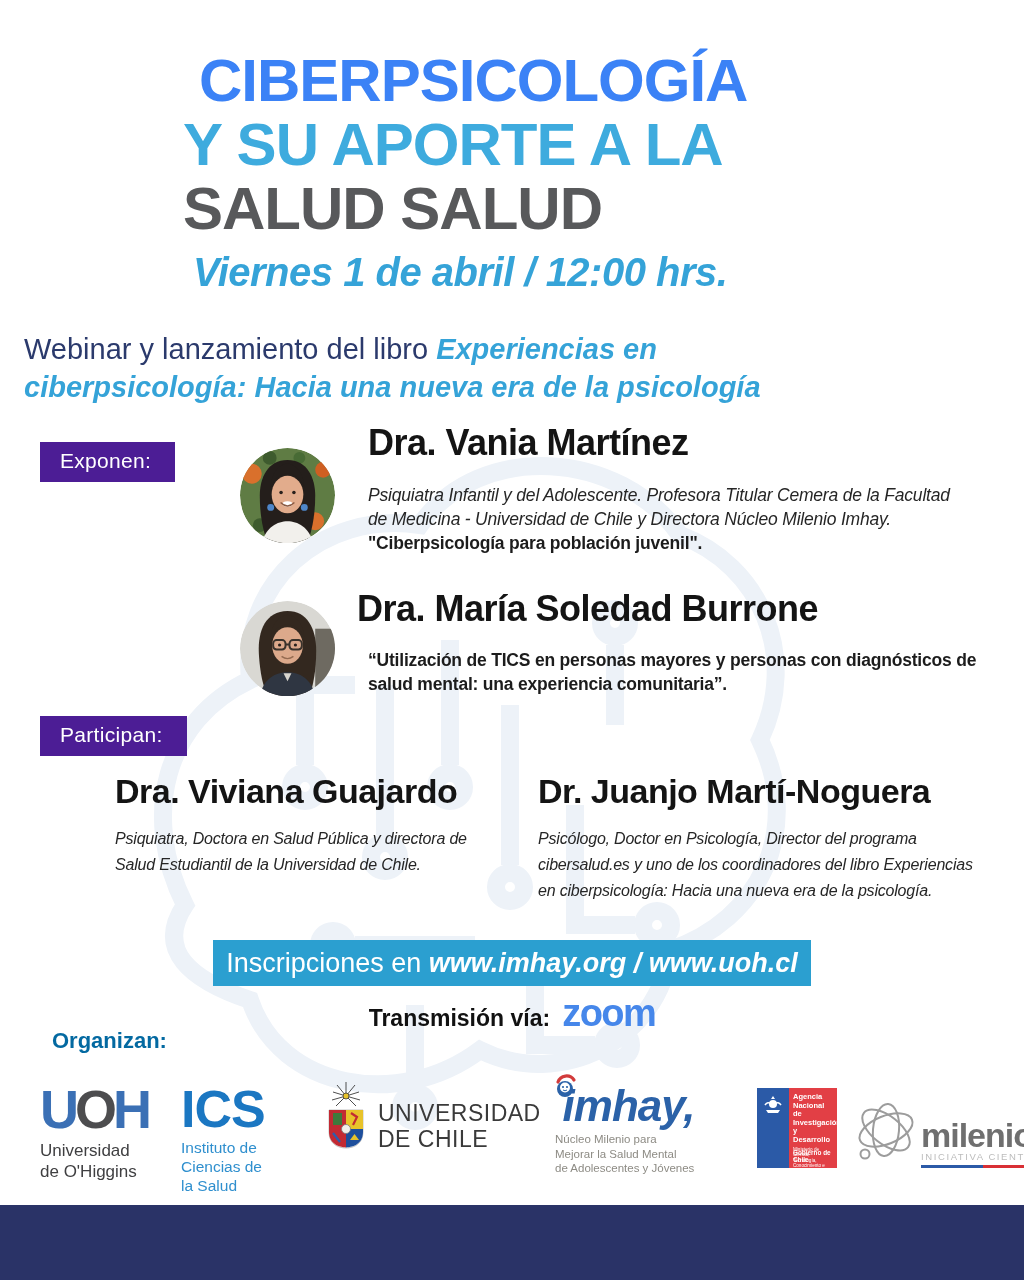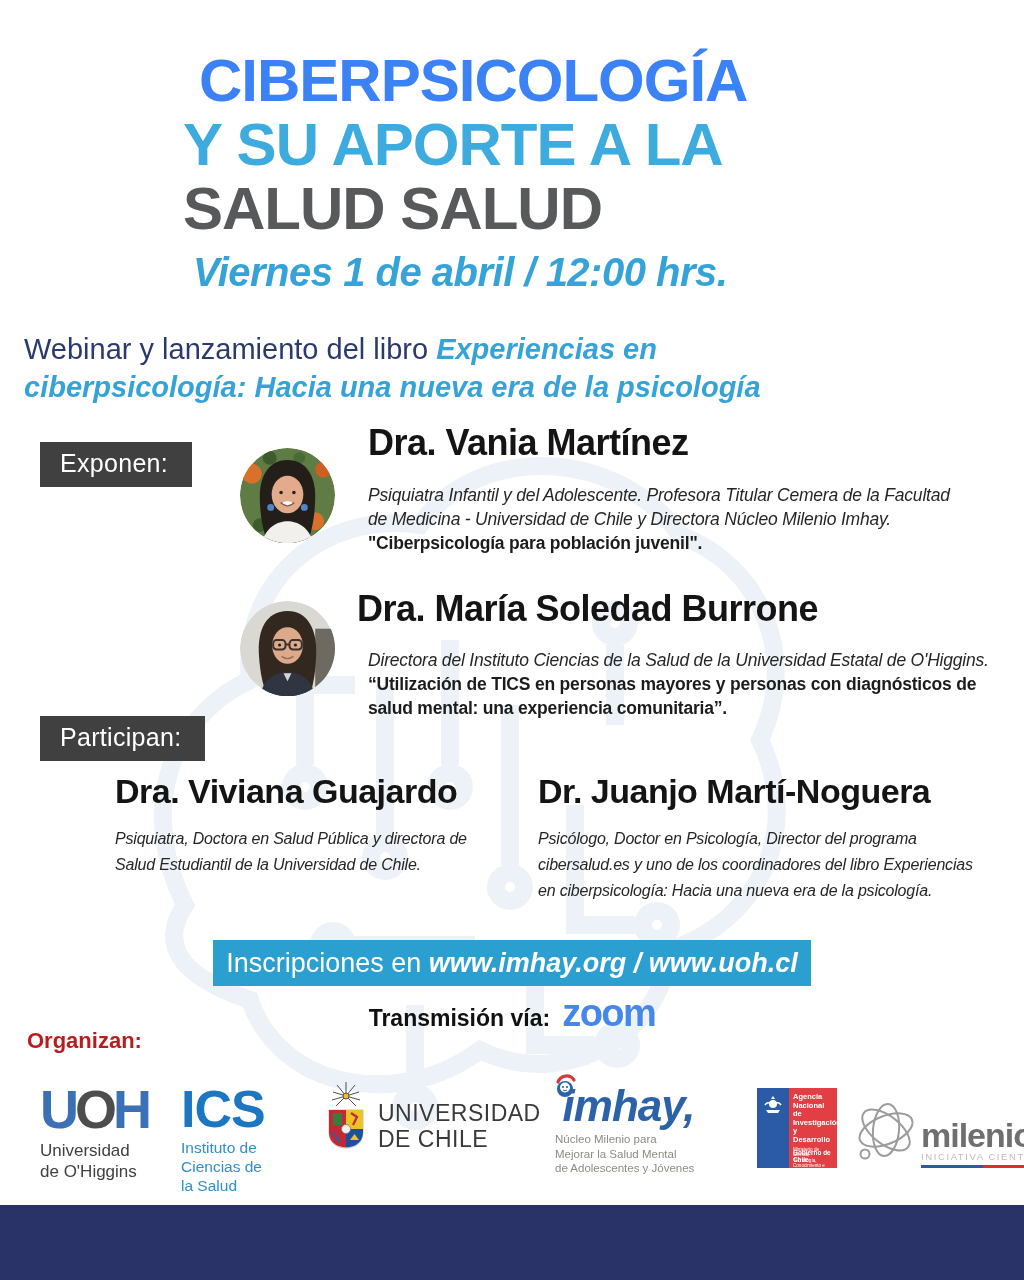--- a/index.html
+++ b/index.html
@@ -18,21 +18,21 @@
   .t-navy{ color:#3b82f6;margin-left:16px; }
   .t-blue{ color:#3EABDE; }
   .t-gray{ color:#58595B; }
 
   .datetime{ left:193px; top:250px; font-size:40px; font-weight:700; font-style:italic; color:#35A3D8; letter-spacing:-0.5px; white-space:nowrap; }
 
   .webinar{ left:24px; top:322px; width:812px; font-size:29px; line-height:38px; color:#2B3A6C;margin-top:8px; }
   .webinar .book{ color:#35A3D8; font-weight:700; font-style:italic; }
 
   .badge{
-    background:#404040; color:#ffffff; font-size:25px; padding:7px 24px 9px 20px;
+    background:#4c1d95; color:#ffffff; font-size:21px; padding:7px 24px 9px 20px;
     display:inline-block; letter-spacing:0.3px;
   }
   .badge-exponen{ left:40px; top:442px; }
   .badge-participan{ left:40px; top:716px; }
 
   .photo{ width:95px; height:95px; border-radius:50%; overflow:hidden; }
   .photo svg{ display:block; }
   .photo-1{ left:240px; top:448px; }
   .photo-2{ left:240px; top:601px; }
 
@@ -56,21 +56,21 @@
   .reg-banner{
     left:213px; top:940px; width:598px; height:46px; background:#2B9FD0;
     color:#ffffff; font-size:27px; text-align:center; line-height:46px; white-space:nowrap;
   }
   .reg-banner .urls{ font-weight:700; font-style:italic; }
 
   .transmission{ left:0; top:998px; width:1024px; display:flex; justify-content:center; align-items:baseline; gap:12px; }
   .transmission .label{ font-size:23px; font-weight:700; color:#111111; }
   .zoom-wordmark{ font-size:38px; font-weight:700; color:#4687EA; letter-spacing:-1.5px; line-height:30px; }
 
-  .organizan{ left:27px; top:1028px; font-size:22px; font-weight:700; color:#b91c1c; }
+  .organizan{ left:52px; top:1028px; font-size:22px; font-weight:700; color:#0369a1; }
 
   
   .logo-uoh{ left:40px; top:1084px; }
   .uoh-letters{ font-size:54px; font-weight:800; line-height:50px; letter-spacing:-4px; }
   .uoh-blue{ color:#3B70B5; } .uoh-gray{ color:#4D4D4F; }
   .uoh-text{ margin-top:6px; font-size:17px; line-height:21px; color:#3F3F41; }
 
   .logo-ics{ left:181px; top:1086px; }
   .ics-acronym{ font-size:52px; font-weight:800; color:#1B77C2; line-height:46px; letter-spacing:-1px; }
   .ics-text{ margin-top:6px; font-size:15.5px; line-height:19px; color:#2F8FCE; }
@@ -178,21 +178,20 @@
       <path d="M46,44 L50,44" stroke="#3A332C" stroke-width="2"></path>
       <circle cx="40" cy="44.5" r="1.6" fill="#2A211C"></circle>
         <circle cx="56" cy="44.5" r="1.6" fill="#2A211C"></circle>
       <path d="M42,56 Q48,60.5 54,56" stroke="#946A50" stroke-width="1.4" fill="none"></path>
       <path d="M20,96 C24,78 36,72 48,72 C60,72 72,78 76,96 Z" fill="#2F3642"></path>
       <path d="M44,73 L48,81 L52,73 Z" fill="#D8D5CE"></path>
     </svg>
   </div>
   <div class="abs speaker-name name-2">Dra. María Soledad Burrone</div>
   <div class="abs bio bio-2">
-    <div class="it">Directora del Instituto Ciencias de la Salud de la Universidad Estatal de O'Higgins.</div>
     <div class="quote">“Utilización de TICS en personas mayores y personas con diagnósticos de salud mental: una experiencia comunitaria”.</div>
   </div>
 
   <div class="abs badge badge-participan">Participan:</div>
 
   <div class="abs participant-name pname-1">Dra. Viviana Guajardo</div>
   <div class="abs pbio pbio-1">Psiquiatra, Doctora en Salud Pública y directora de Salud Estudiantil de la Universidad de Chile.</div>
 
   <div class="abs participant-name pname-2">Dr. Juanjo Martí-Noguera</div>
   <div class="abs pbio pbio-2">Psicólogo, Doctor en Psicología, Director del programa cibersalud.es y uno de los coordinadores del libro Experiencias en ciberpsicología: Hacia una nueva era de la psicología.</div>

